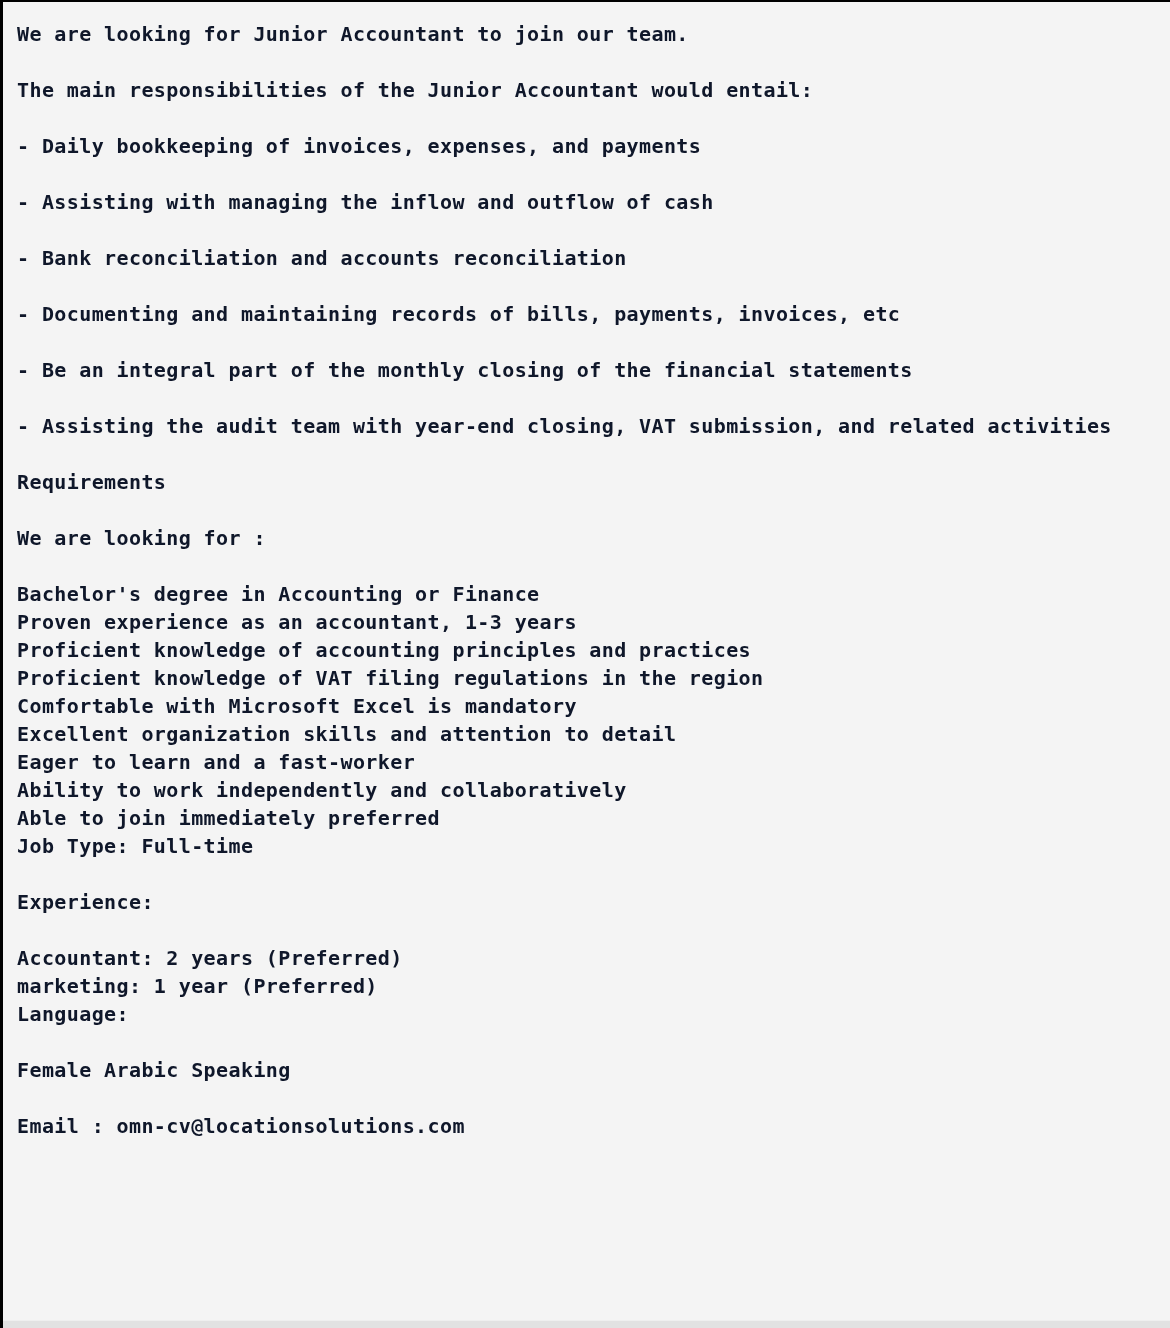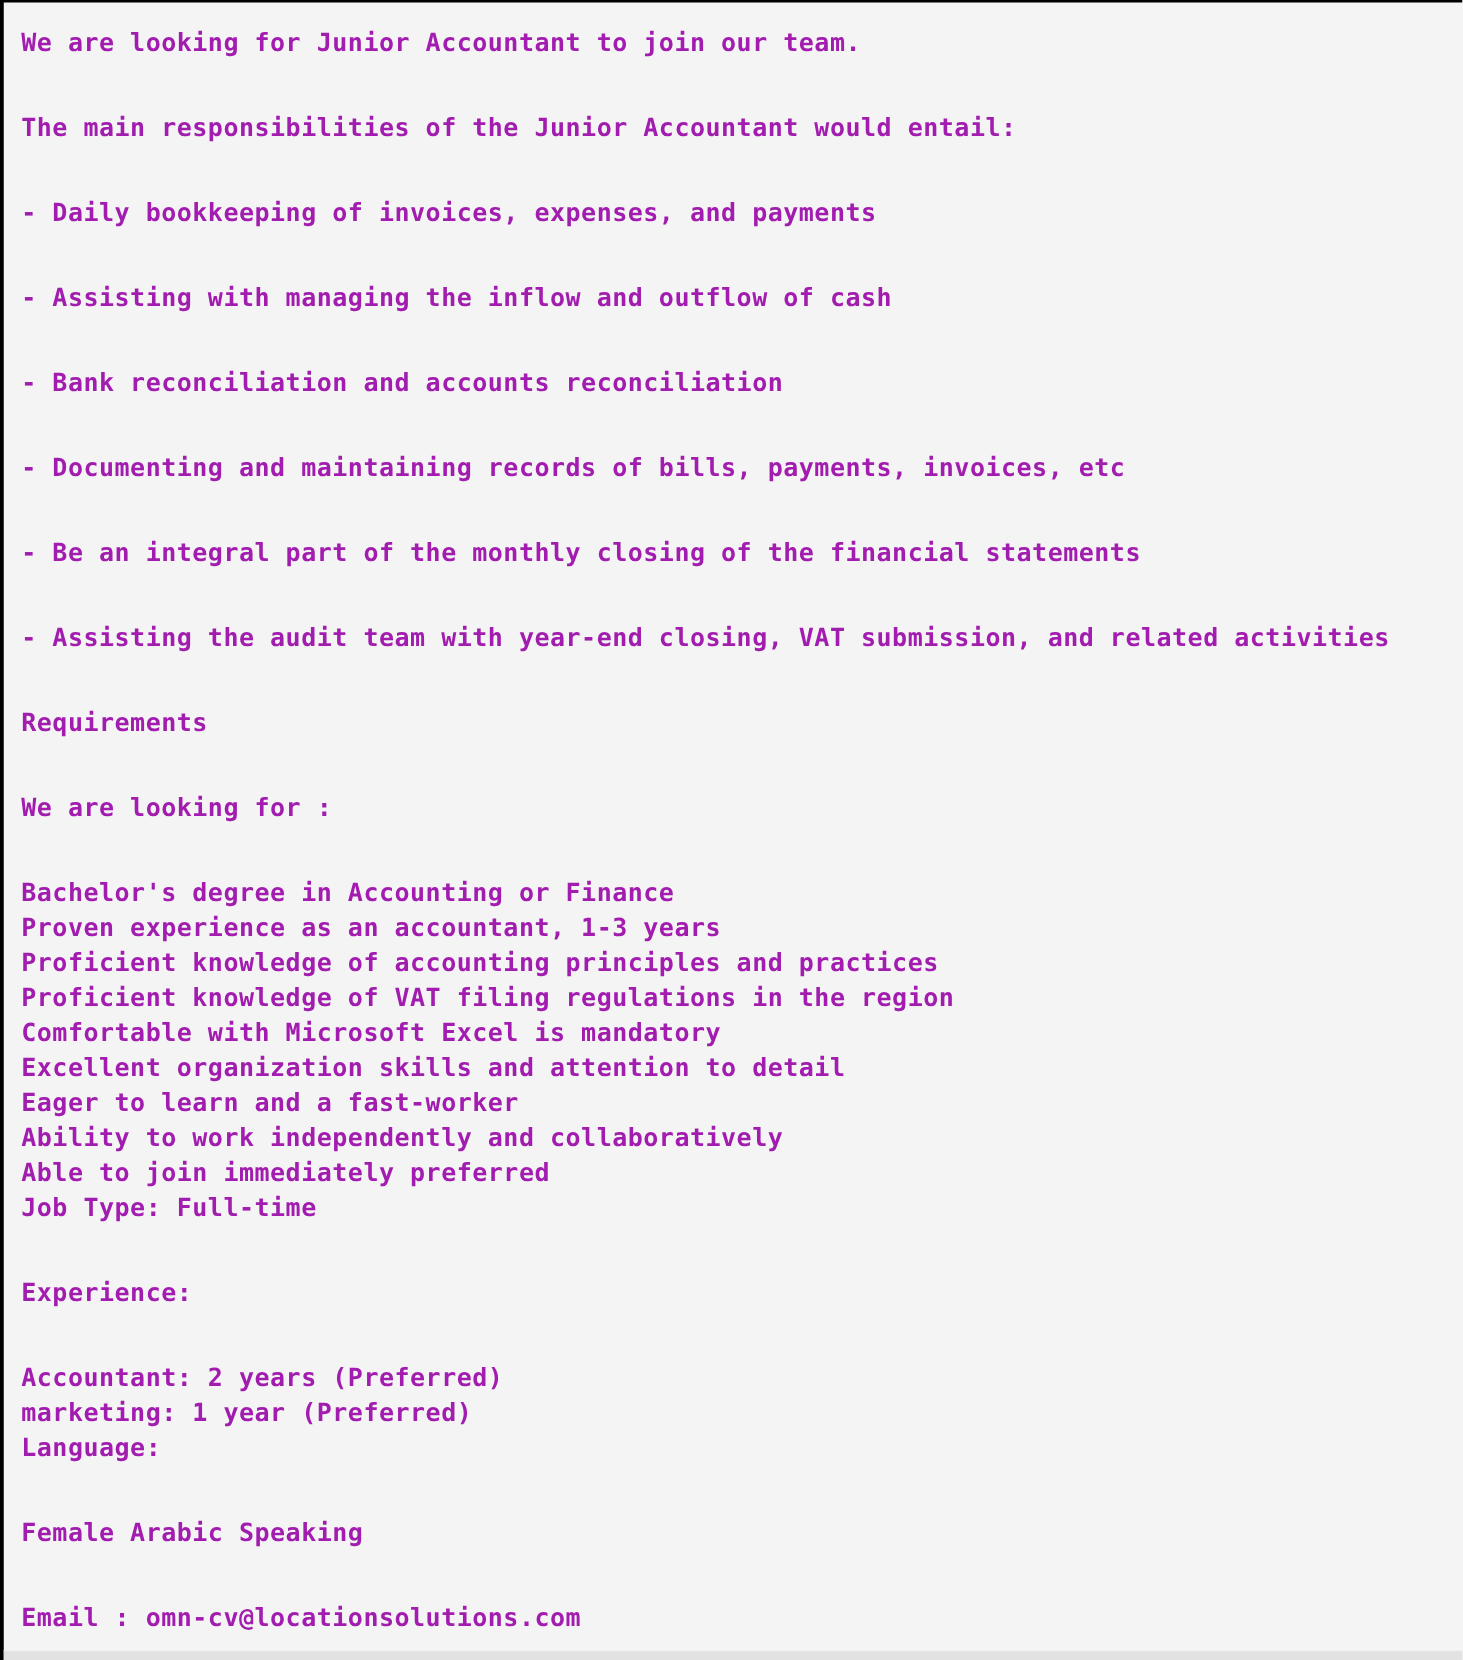--- a/index.html
+++ b/index.html
@@ -17,29 +17,29 @@
   .page {
     position: absolute;
     inset: 0;
     background: #f4f4f4;
     border-top: 2px solid #000000;
     border-left: 3px solid #000000;
     box-sizing: border-box;
   }
   .document {
     padding: 18px 10px 0 14px;
-    color: #a21caf;
+    color: #0f172a;
     font-size: 20px;
     font-weight: 700;
     line-height: 28px;
     letter-spacing: 0.4px;
     white-space: pre;
   }
   .para + .para {
-    margin-top: 40px;
+    margin-top: 28px;
   }
   .line {
     height: 28px;
   }
   .bottom-strip {
     position: absolute;
     left: 0;
     right: 0;
     bottom: 0;
     height: 7px;

